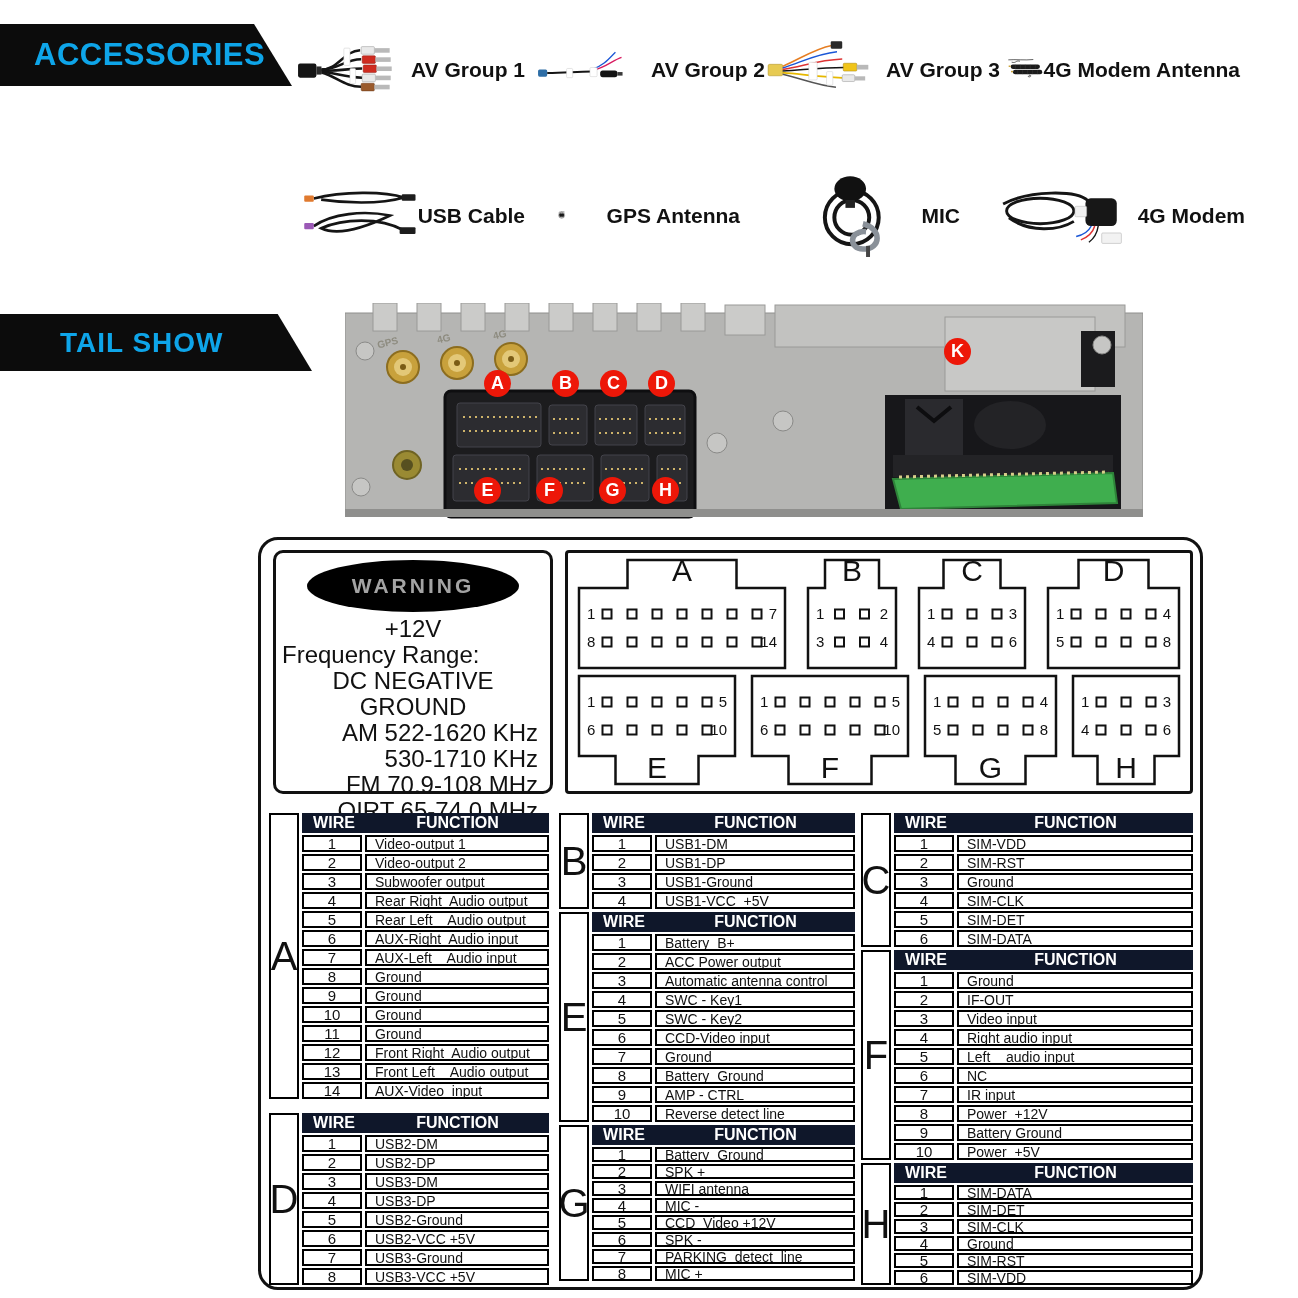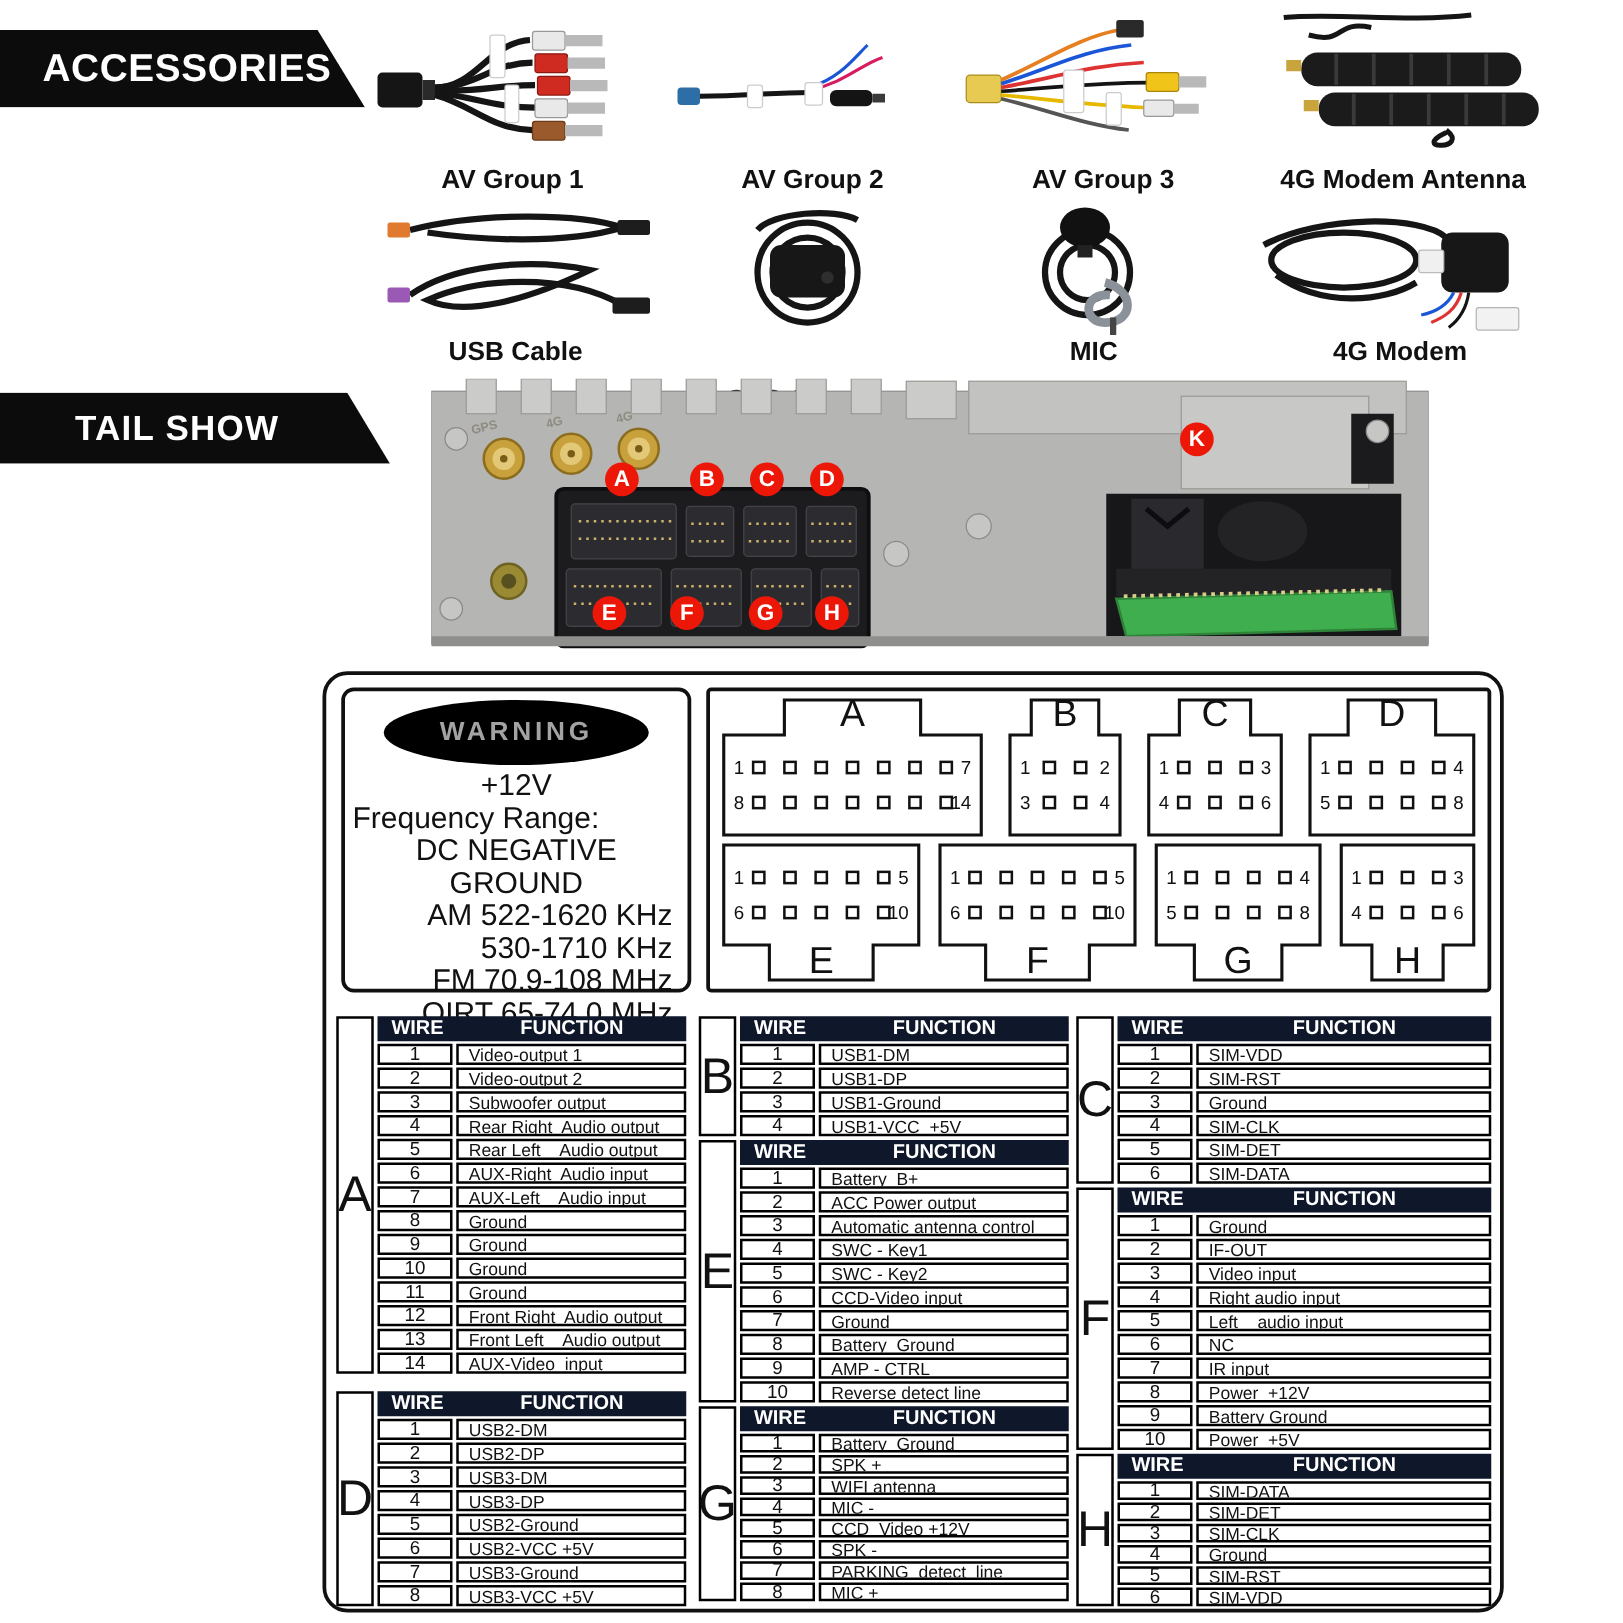--- a/index.html
+++ b/index.html
@@ -1,26 +1,26 @@
 <!DOCTYPE html>
 <html><head>
 <meta charset="utf-8">
 <style>
   * { margin:0; padding:0; box-sizing:border-box; }
   html,body { background:#fff; }
   body { width:1298px; height:1298px; font-family:"Liberation Sans", sans-serif; color:#111; position:relative; overflow:hidden; }
   .page { position:absolute; inset:0; }
 
   
-  .banner { position:absolute; background:#0c0c0c; color:#ffffff; display:flex; align-items:center; font-weight:bold; }
+  .banner { position:absolute; background:#0c0c0c; color:#0ea5e9; display:flex; align-items:center; font-weight:bold; }
   .banner-acc { left:0; top:24px; width:292px; height:62px; clip-path:polygon(0 0,87% 0,100% 100%,0 100%); font-size:31px; padding-left:34px; letter-spacing:.5px; }
   .banner-tail { left:0; top:314px; width:312px; height:57px; clip-path:polygon(0 0,89% 0,100% 100%,0 100%); font-size:28px; padding-left:60px; letter-spacing:1px; }
 
   
-  .acc-item { position:absolute; display:flex; flex-direction:column; align-items:center; }
+  .acc-item { position:absolute; display:flex; flex-direction:row; align-items:center; }
   .acc-photo { display:block; }
   .acc-label { font-size:21px; font-weight:600; margin-top:2px; white-space:nowrap; }
 
   
   .tail-photo { position:absolute; left:345px; top:303px; width:798px; height:218px; }
   .tail-label { position:absolute; width:27px; height:27px; border-radius:50%; background:#ed1708; color:#fff; font-weight:bold; font-size:18px; display:flex; align-items:center; justify-content:center; }
   .ant-label { position:absolute; font-size:10px; font-weight:bold; color:#8e8c80; transform:rotate(-14deg); }
 
   
   .diagram-outer { position:absolute; left:258px; top:537px; width:945px; height:753px; border:3px solid #111; border-radius:20px; background:#fff; }

